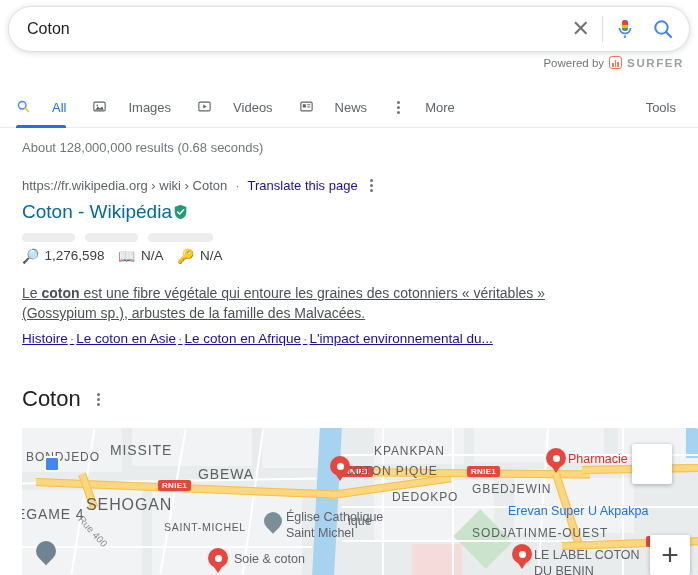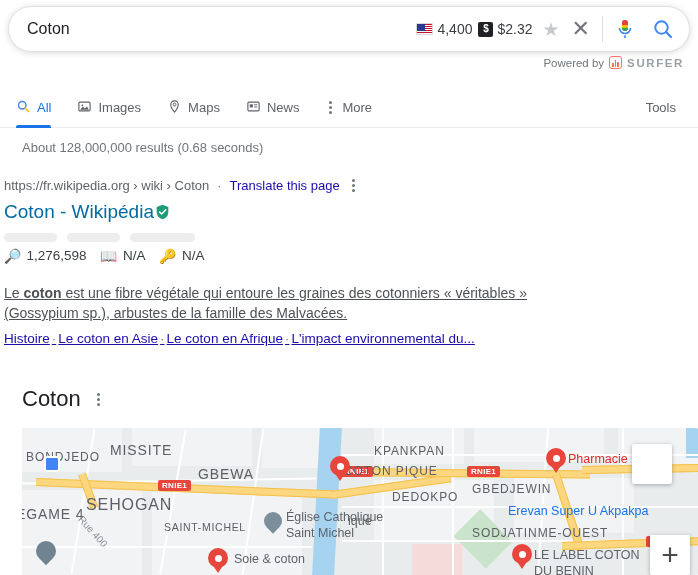--- a/index.html
+++ b/index.html
@@ -134,21 +134,21 @@
     left: 0; top: 88px;
     width: 698px; height: 40px;
     border-bottom: 1px solid #ebebeb;
     display: flex;
     align-items: flex-start;
     padding-left: 16px;
   }
   .nav-tab {
     display: flex;
     align-items: center;
-    gap: 6px;
+    gap: 21px;
     height: 39px;
     margin-right: 26px;
     font-size: 13px;
     color: #5f6368;
     cursor: pointer;
     position: relative;
   }
   .nav-tab.active { color: #1a73e8; }
   .nav-tab.active::after {
     content: "";
@@ -170,21 +170,21 @@
     cursor: pointer;
   }
 
   
   .results-count {
     position: absolute;
     left: 22px; top: 140px;
     font-size: 13px;
     color: #70757a;
   }
-  .result-block { position: absolute; left: 4px; top: 176px; width: 600px; }
+  .result-block { position: absolute; left: 22px; top: 176px; width: 600px; }
   .result-url-row {
     display: flex;
     align-items: center;
     gap: 8px;
     font-size: 13px;
     line-height: 18px;
   }
   .result-url { color: #5f6368; }
   .result-url .crumb { color: #5f6368; }
   .translate-link { color: #1a0dab; cursor: pointer; }
@@ -383,31 +383,20 @@
   .cs3 { left:0; bottom:0; border-left-width:3px; border-bottom-width:3px; }
   .cs4 { right:0; bottom:0; border-right-width:3px; border-bottom-width:3px; }
 </style>
 </head>
 <body>
 
 <div class="searchbar-wrap">
   <div class="searchbar">
     <div class="search-query">Coton</div>
 
-    <div class="sb-metrics">
-      <div class="metric-chip">
-        <span class="flag-icon"></span>
-        <span>4,400</span>
-      </div>
-      <div class="metric-chip">
-        <span class="dollar-badge">$</span>
-        <span>$2.32</span>
-      </div>
-      <span class="star-icon">★</span>
-    </div>
 
     <span class="close-x">✕</span>
     <span class="sb-divider"></span>
 
     <span class="mic-icon">
       <svg width="24" height="24" viewBox="0 0 24 24">
         <path fill="#4285f4" d="M12 3a3 3 0 0 0-3 3v5a3 3 0 0 0 6 0V6a3 3 0 0 0-3-3z"></path>
         <path fill="#ea4335" d="M12 3a3 3 0 0 0-3 3v2h6V6a3 3 0 0 0-3-3z"></path>
         <path fill="#fbbc05" d="M9 8h6v3H9z"></path>
         <path fill="#34a853" d="M9 11h6a3 3 0 0 1-6 0z"></path>
@@ -450,30 +439,30 @@
     <span>
       <svg width="15" height="15" viewBox="0 0 24 24">
         <rect x="3" y="5" width="18" height="14" rx="2" fill="none" stroke="#5f6368" stroke-width="1.8"></rect>
         <circle cx="8.5" cy="10" r="1.4" fill="#5f6368"></circle>
         <path d="M5 17l4.5-5 3 3.2L16 12l3 5z" fill="#5f6368"></path>
       </svg>
     </span>
     <span>Images</span>
   </div>
 
-
   <div class="nav-tab">
     <span>
       <svg width="15" height="15" viewBox="0 0 24 24">
-        <path d="M12 3c-3.3 0-6 2.7-6 6 0 4.5 6 12 6 12s6-7.5 6-12c0-3.3-2.7-6-6-6z" fill="none" stroke="#5f6368" stroke-width="1.8"></path>
-        <circle cx="12" cy="9" r="2.3" fill="none" stroke="#5f6368" stroke-width="1.6"></circle>
+        <rect x="3" y="5" width="18" height="14" rx="2" fill="none" stroke="#5f6368" stroke-width="1.8"></rect>
+        <path d="M10 8.8l5.5 3.2-5.5 3.2z" fill="#5f6368"></path>
       </svg>
     </span>
-    <span>Maps</span>
-  </div>
+    <span>Videos</span>
+  </div>
+
 
   <div class="nav-tab">
     <span>
       <svg width="15" height="15" viewBox="0 0 24 24">
         <rect x="3" y="5" width="18" height="14" rx="2" fill="none" stroke="#5f6368" stroke-width="1.8"></rect>
         <rect x="6" y="8.5" width="5" height="5" fill="#5f6368"></rect>
         <rect x="13" y="8.5" width="5" height="1.5" fill="#5f6368"></rect>
         <rect x="13" y="12" width="5" height="1.5" fill="#5f6368"></rect>
       </svg>
     </span>

